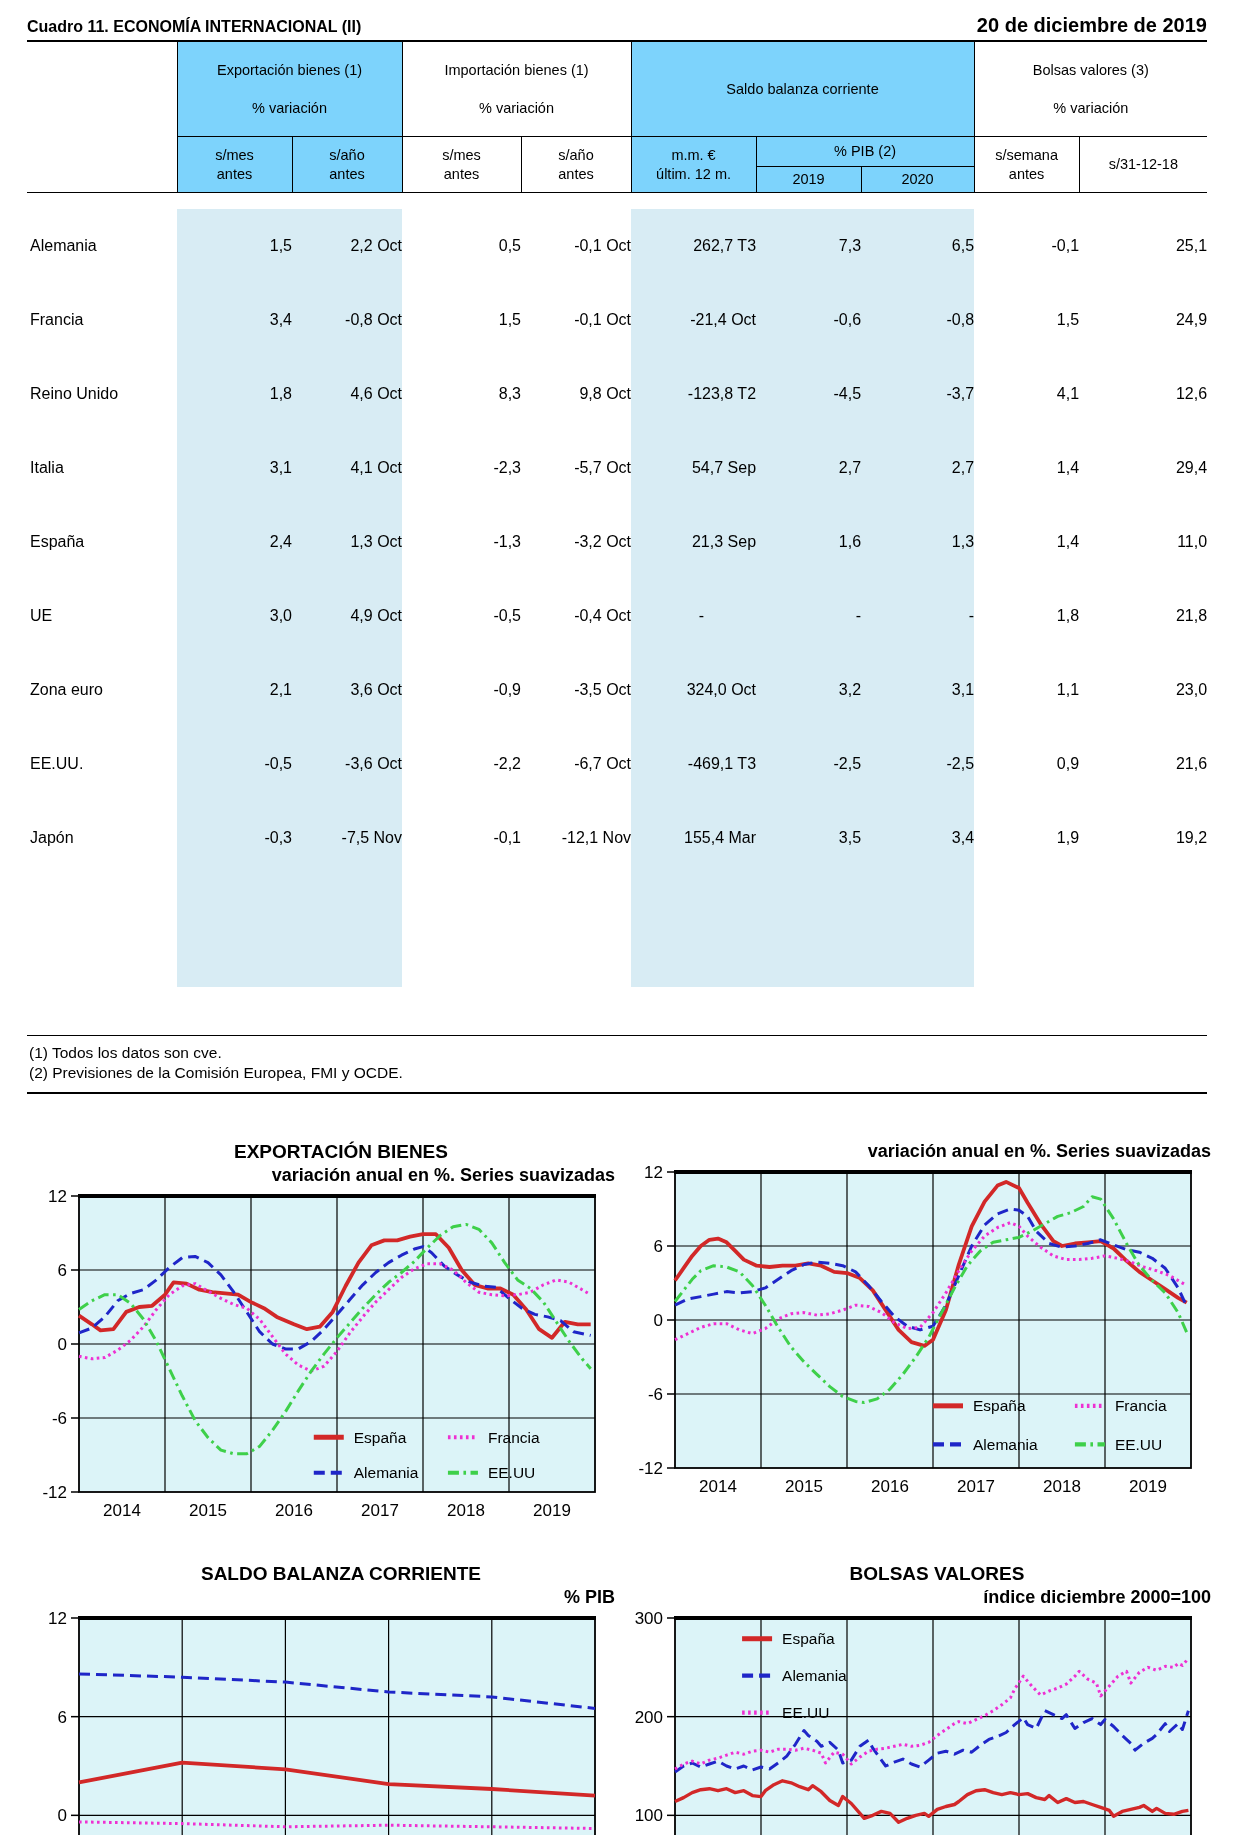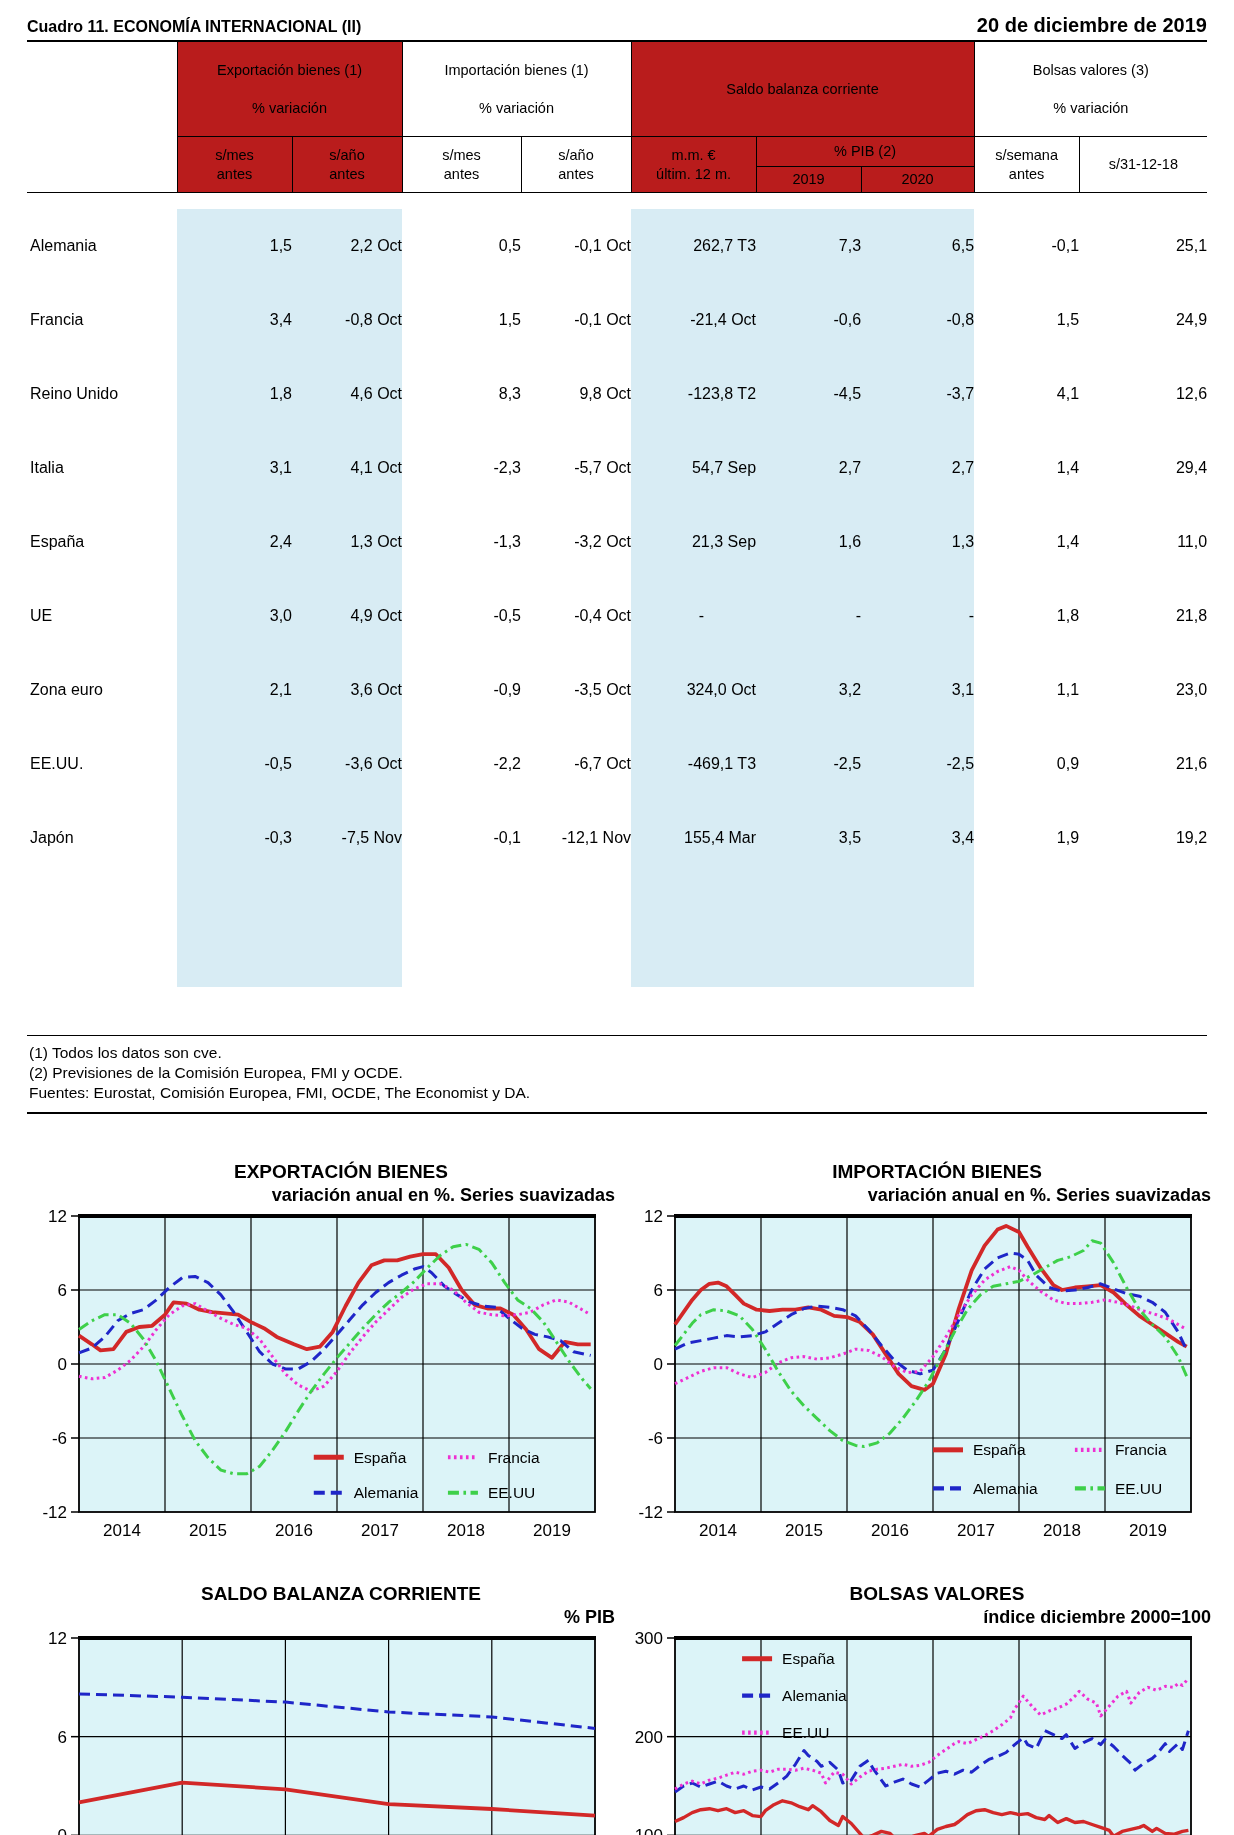--- a/index.html
+++ b/index.html
@@ -11,21 +11,21 @@
   .hdr .t{font-size:16px;font-weight:bold;}
   .hdr .d{font-size:20px;font-weight:bold;}
 
   
   table.data{width:100%;border-collapse:collapse;table-layout:fixed;border-top:2px solid #000;}
   table.data th,table.data td{padding:0;}
   thead th{font-weight:normal;font-size:14.5px;text-align:center;vertical-align:middle;white-space:pre-line;line-height:1.3;}
   th.grp{height:46px;border-bottom:1.4px solid #000;}
   th.blank{border-bottom:1.4px solid #000;}
   .bl{border-left:1.4px solid #000;}
-  .shd{background:#b91c1c;margin-top:42px;}
+  .shd{background:#7dd3fc;margin-top:42px;}
   tr.subr th{height:29px;}
   tr.yrr th{height:25px;font-size:14.5px;}
   .hb{border-bottom:1.4px solid #000;}
   th.pib{border-bottom:1.4px solid #000;}
   .g1,.g2{display:block;}
 
   tbody tr.datar{height:74px;}
   tbody th.rl{font-weight:normal;font-size:16px;text-align:left;padding-left:3px;}
   tbody td{font-size:16px;text-align:right;padding-right:9px;vertical-align:middle;}
   tbody td.band{background:#d8ecf4;}
@@ -237,21 +237,20 @@
           <td class="band" style="height: 112px;"></td>
           <td style="height: 112px;"></td>
           <td style="height: 112px;"></td>
         </tr>
       </tbody>
   </table>
 
   <div class="fnotes">
     <div>(1) Todos los datos son cve.</div>
     <div>(2) Previsiones de la Comisión Europea, FMI y OCDE.</div>
-    <div>Fuentes: Eurostat, Comisión Europea, FMI, OCDE, The Economist y DA.</div>
   </div>
 
   <div class="charts">
     <div class="chart-block">
       <div class="ct">EXPORTACIÓN BIENES</div>
       <div class="cs">variación anual en %. Series suavizadas</div>
       <svg width="588" height="340">
           <rect x="52" y="8" width="516" height="296" fill="#dcf4f8"></rect>
           <line x1="138" y1="8" x2="138" y2="304" stroke="#000" stroke-width="1.2"></line>
           <line x1="224" y1="8" x2="224" y2="304" stroke="#000" stroke-width="1.2"></line>
@@ -287,21 +286,20 @@
           <text x="326.78" y="254.73999999999998" font-size="15.5">España</text>
           <line x1="420.94" y1="249.23999999999998" x2="450.94" y2="249.23999999999998" stroke="#ee30d2" stroke-width="4.2" stroke-dasharray="2.6,3.4"></line>
           <text x="460.94" y="254.73999999999998" font-size="15.5">Francia</text>
           <line x1="286.78" y1="284.76" x2="316.78" y2="284.76" stroke="#1f26c8" stroke-width="4.2" stroke-dasharray="11,6"></line>
           <text x="326.78" y="290.26" font-size="15.5">Alemania</text>
           <line x1="420.94" y1="284.76" x2="450.94" y2="284.76" stroke="#3ed04a" stroke-width="4.2" stroke-dasharray="11,4.5,2.6,4.5"></line>
           <text x="460.94" y="290.26" font-size="15.5">EE.UU</text>
         </svg>
     </div>
     <div class="chart-block">
-      <div class="ct">IMPORTACIÓN BIENES</div>
       <div class="cs">variación anual en %. Series suavizadas</div>
       <svg width="588" height="340">
           <rect x="52" y="8" width="516" height="296" fill="#dcf4f8"></rect>
           <line x1="138" y1="8" x2="138" y2="304" stroke="#000" stroke-width="1.2"></line>
           <line x1="224" y1="8" x2="224" y2="304" stroke="#000" stroke-width="1.2"></line>
           <line x1="310" y1="8" x2="310" y2="304" stroke="#000" stroke-width="1.2"></line>
           <line x1="396" y1="8" x2="396" y2="304" stroke="#000" stroke-width="1.2"></line>
           <line x1="482" y1="8" x2="482" y2="304" stroke="#000" stroke-width="1.2"></line>
           <line x1="52" y1="230" x2="568" y2="230" stroke="#000" stroke-width="1.2"></line>
           <line x1="52" y1="156" x2="568" y2="156" stroke="#000" stroke-width="1.2"></line>

